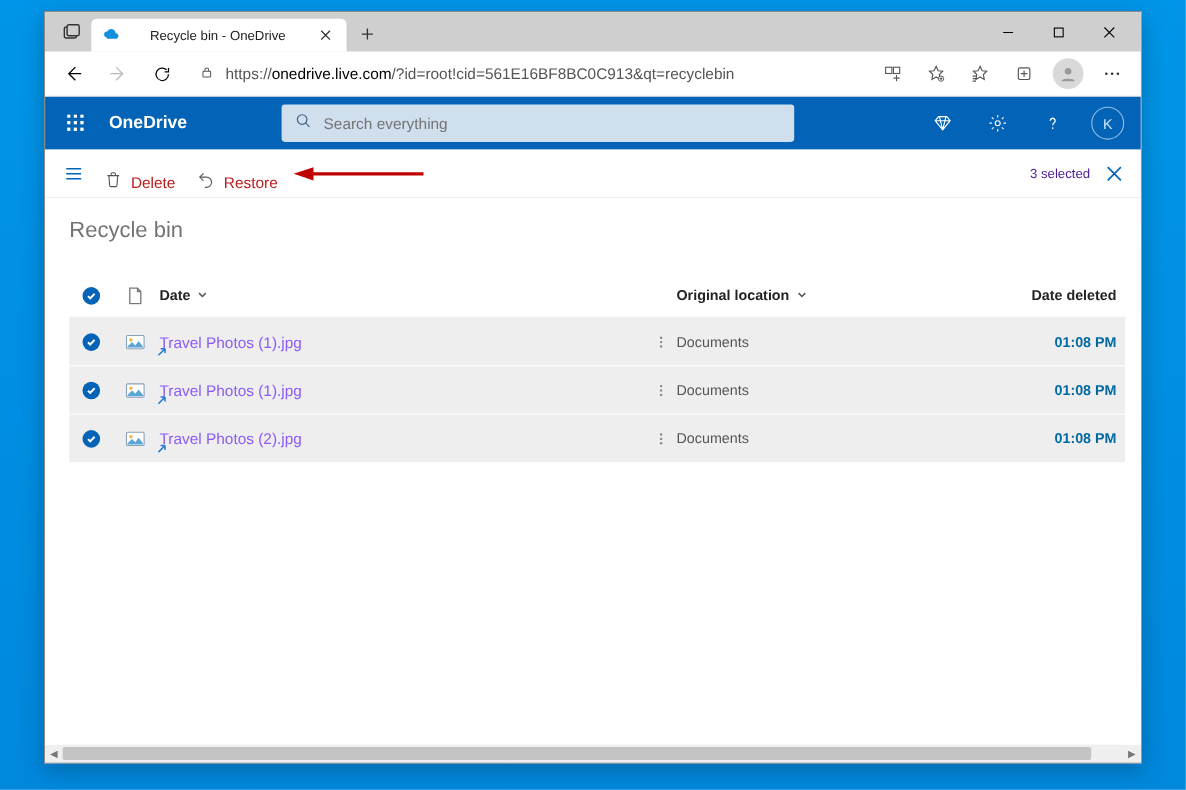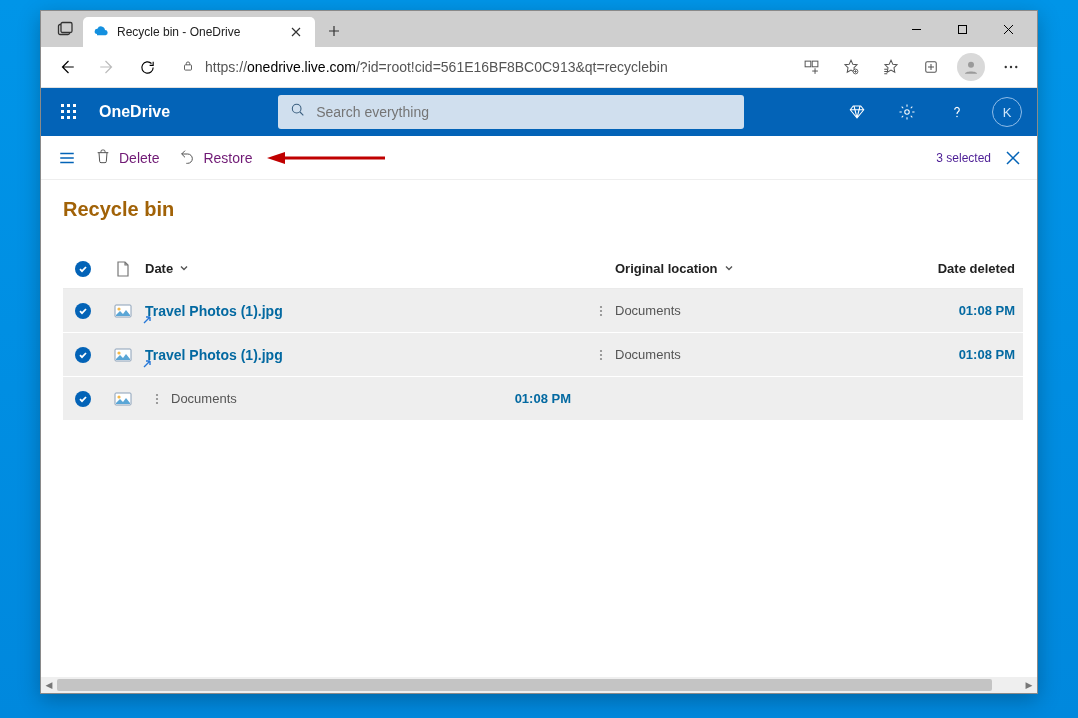--- a/index.html
+++ b/index.html
@@ -26,20 +26,21 @@
     margin: 0 6px;
   }
   .tab {
     background: #fff; height: 30px;
     display: flex; align-items: center;
     padding: 0 10px; margin-top: 6px;
     border-radius: 5px 5px 0 0;
     font-size: 12px; color: #222;
     width: 232px;
     gap: 8px;
+    text-align: center;
   }
   .tab .favicon svg { display:block; }
   .tab .label { flex:1; white-space:nowrap; overflow:hidden; }
   .tab .close { width:18px;height:18px;display:flex;align-items:center;justify-content:center; }
   .newtab {
     width:30px;height:30px;display:flex;align-items:center;justify-content:center;
     margin-left:4px; margin-top:4px;
   }
   .title-spacer { flex:1; }
   .winbtn {
@@ -77,21 +78,21 @@
   .od-header {
     height: 48px; background:#0363b7;
     display:flex;align-items:center;color:#fff;
     padding: 0 10px; gap:10px;
   }
   .waffle {
     width:36px;height:36px;display:flex;align-items:center;justify-content:center;
   }
   .brand { font-size:16px; font-weight:600; margin-left:2px; }
   .od-search {
-    margin-left: 98px;
+    margin-left: 76px;
     width: 466px; height:34px;
     background:#d0dfee; border-radius:3px;
     display:flex;align-items:center;
     padding:16px 12px; gap:10px; color:#455;
   }
   .od-search input {
     border:none;background:transparent;outline:none;
     font-size:14px;color:#444;flex:1;
   }
   .od-header-spacer { flex:1; }
@@ -107,59 +108,59 @@
   .cmdbar {
     height:44px;background:#fff;
     border-bottom:1px solid #eee;
     display:flex;align-items:center;
     padding: 0 10px;
   }
   .cmd-ham {
     width:32px;height:32px;display:flex;align-items:center;justify-content:center;color:#0363b7;
   }
   .cmd-item {
-    display:flex;align-items:center;gap:8px;
+    display:flex;align-items:flex-end;gap:8px;
     padding: 0 8px; height:32px;
-    color:#701a75;font-size:14px;cursor:pointer;
+    color:#b91c1c;font-size:14px;cursor:pointer;
     margin-left:4px;
   }
   .cmd-item svg { color:#555; }
   .arrow-annot {
     margin-left: 6px;
     display:flex;align-items:center;
   }
   .cmd-spacer { flex:1; }
   .sel-label { font-size:12px;color:#4c1d95; margin-right:8px; }
   .sel-close {
     width:28px;height:28px;display:flex;align-items:center;justify-content:center;color:#0363b7;
   }
   
   .content {
     flex:1; background:#fff; overflow:hidden;
     position:relative;
     border-right: 14px solid #fff; 
   }
   .content-inner { padding: 18px 0 0 22px; }
-  .page-title { font-size:20px; font-weight:700; color:#a16207; margin-bottom: 28px; }
+  .page-title { font-size:20px; font-weight:400; color:#737373; margin-bottom: 28px; }
   .table-wrap { width:100%; }
   .thead {
     display:flex;align-items:center;height:40px;
     border-bottom:1px solid #eaeaea; padding-right:8px;
   }
   .col-sel { width: 40px; display:flex;align-items:center;justify-content:center; }
   .col-icon { width: 40px; display:flex;align-items:center;justify-content:center; }
   .col-name { flex: 1; display:flex;align-items:center;gap:6px;font-size:13px;color:#222;font-weight:600; padding-left:2px;}
   .col-loc { width: 300px; font-size:13px;color:#222;font-weight:600;display:flex;align-items:center;gap:6px; }
   .col-date { width: 100px; font-size:13px;color:#222;font-weight:600;text-align:right;white-space:nowrap; }
   .row {
     display:flex;align-items:center;height:44px;
     background:#eeeeee;
     border-bottom:1px solid #fff; padding-right:8px;
   }
-  .row .col-name { font-weight:700; font-size:14px; color:#0369a1; position:relative; }
+  .row .col-name { font-weight:400; font-size:14px; color:#8b5cf6; position:relative; }
   .row .col-loc { font-weight:400; font-size:13px; color:#555; }
   .row .col-date { font-weight:700; font-size:13px; color:#0369a1; }
   .row .more {
     width:28px;display:flex;align-items:center;justify-content:center;color:#888;
   }
   .check-on {
     width:16px;height:16px;border-radius:50%;background:#0363b7;
     display:flex;align-items:center;justify-content:center;
   }
   .file-icon {
@@ -523,20 +524,28 @@
     </div>
     <div class="col-icon">
       <div class="file-icon">
         <svg width="18" height="18" viewBox="0 0 18 18">
                     <rect x="1" y="3" width="16" height="12" rx="1" fill="#fff" stroke="#8aa0b8" stroke-width="1"></rect>
                     <circle cx="5" cy="7" r="1.6" fill="#f3b84a"></circle>
                     <path fill="#5aa6d6" d="M2 13l4-4 3 3 3-4 4 5v1H2z"></path>
                   </svg>
       </div>
     </div>
+    <div class="col-name" style="position:relative;">
+      <span class="shortcut-overlay">
+        <svg width="12" height="12" viewBox="0 0 12 12">
+                    <path fill="none" stroke="#2678d8" stroke-width="1.4" d="M3 9l6-6M9 3H5M9 3v4"></path>
+                  </svg>
+      </span>
+      <span>Travel Photos (2).jpg</span>
+    </div>
     <div class="more">
       <svg width="14" height="14" viewBox="0 0 14 14">
                   <circle cx="7" cy="3" r="1.1" fill="#888"></circle>
                   <circle cx="7" cy="7" r="1.1" fill="#888"></circle>
                   <circle cx="7" cy="11" r="1.1" fill="#888"></circle>
                 </svg>
     </div>
     <div class="col-loc">
                 <span>Documents</span>
               </div>

